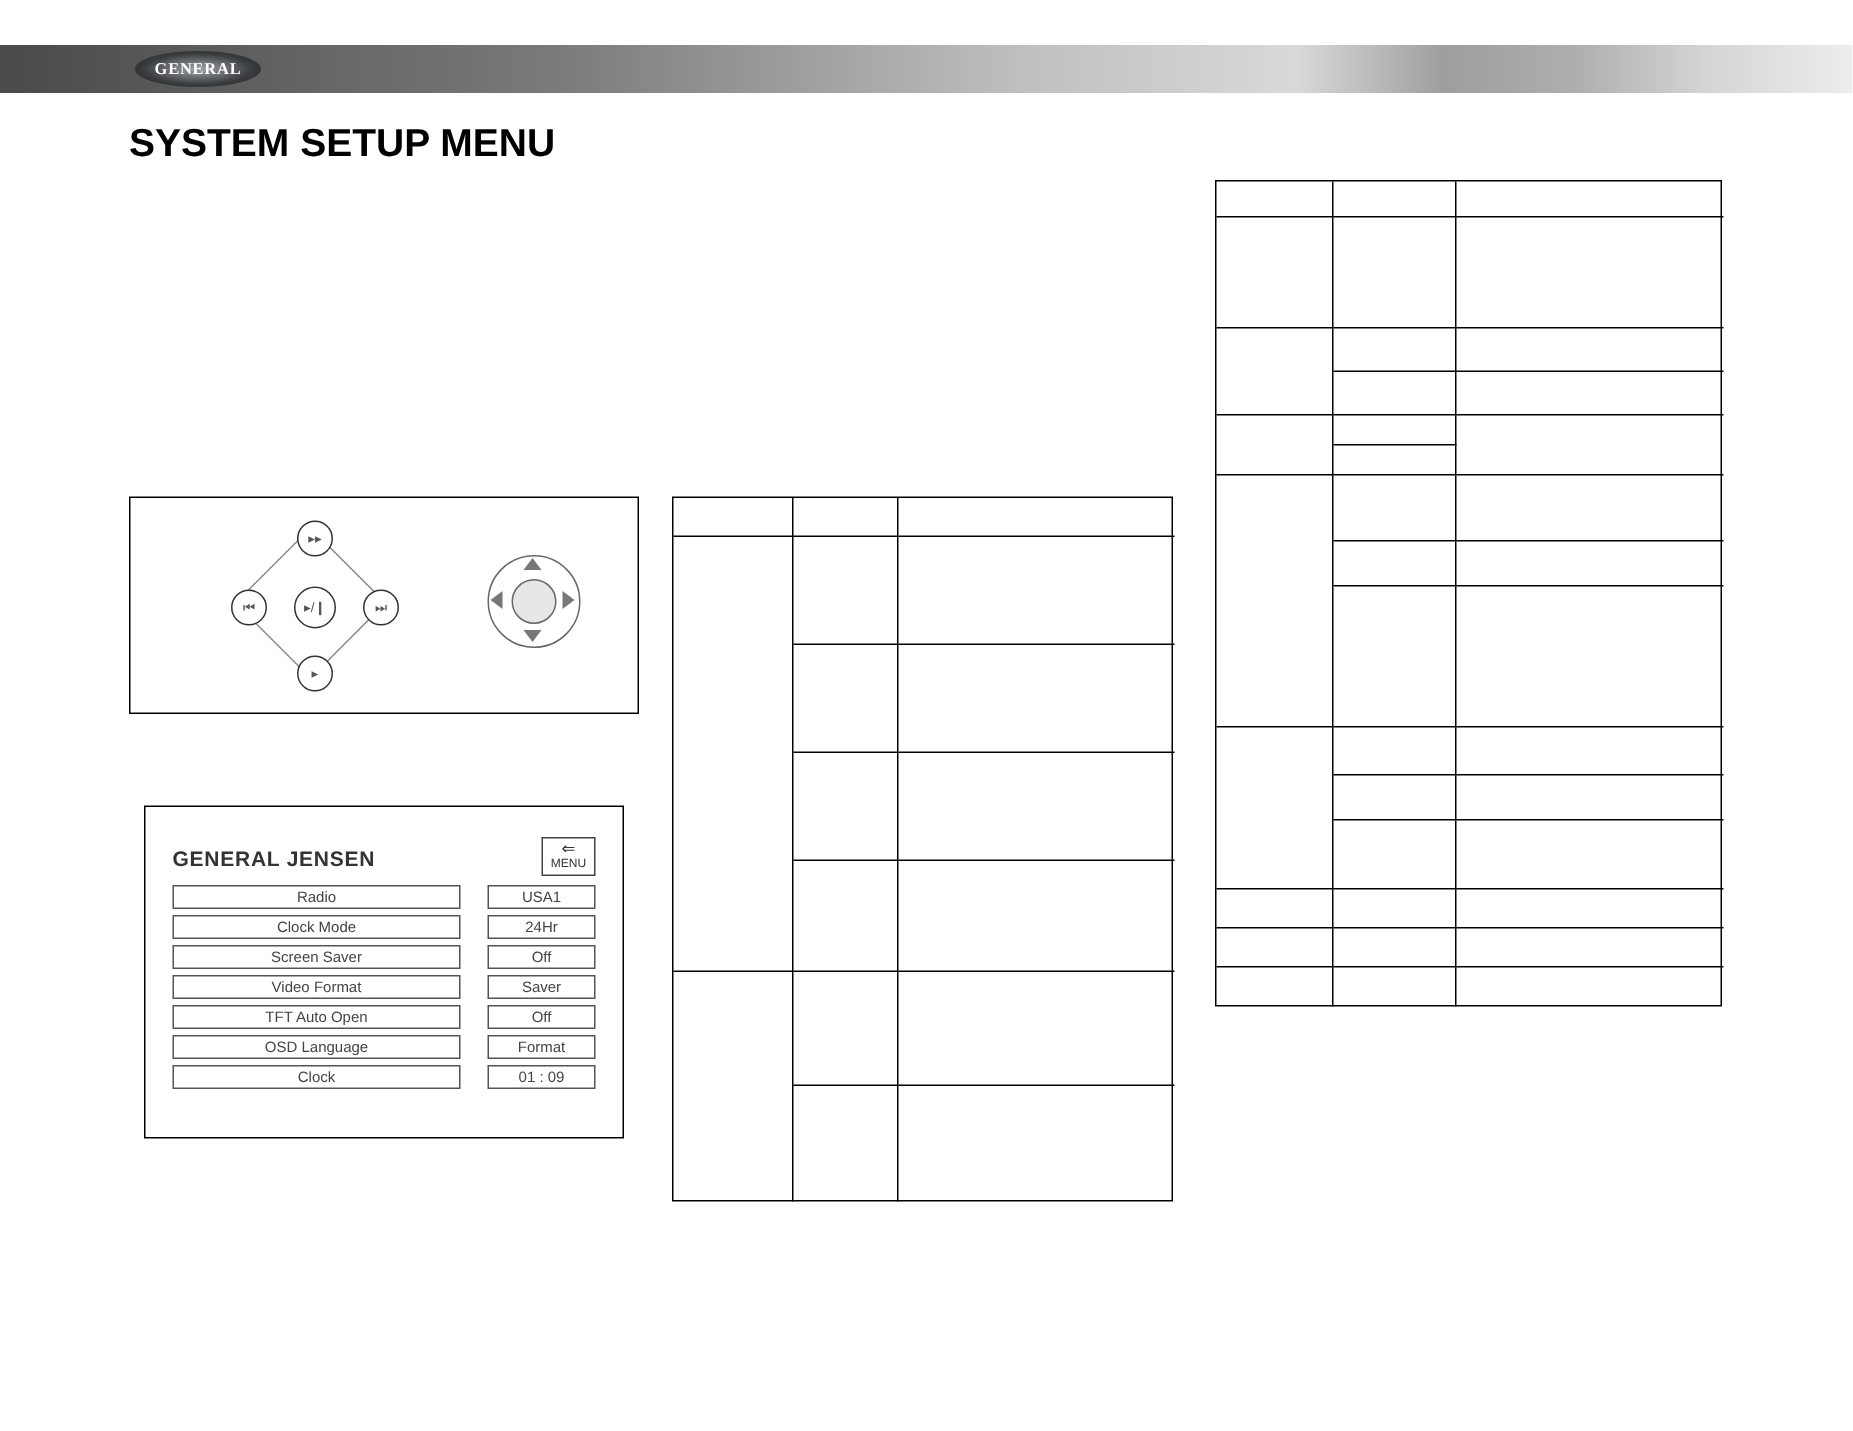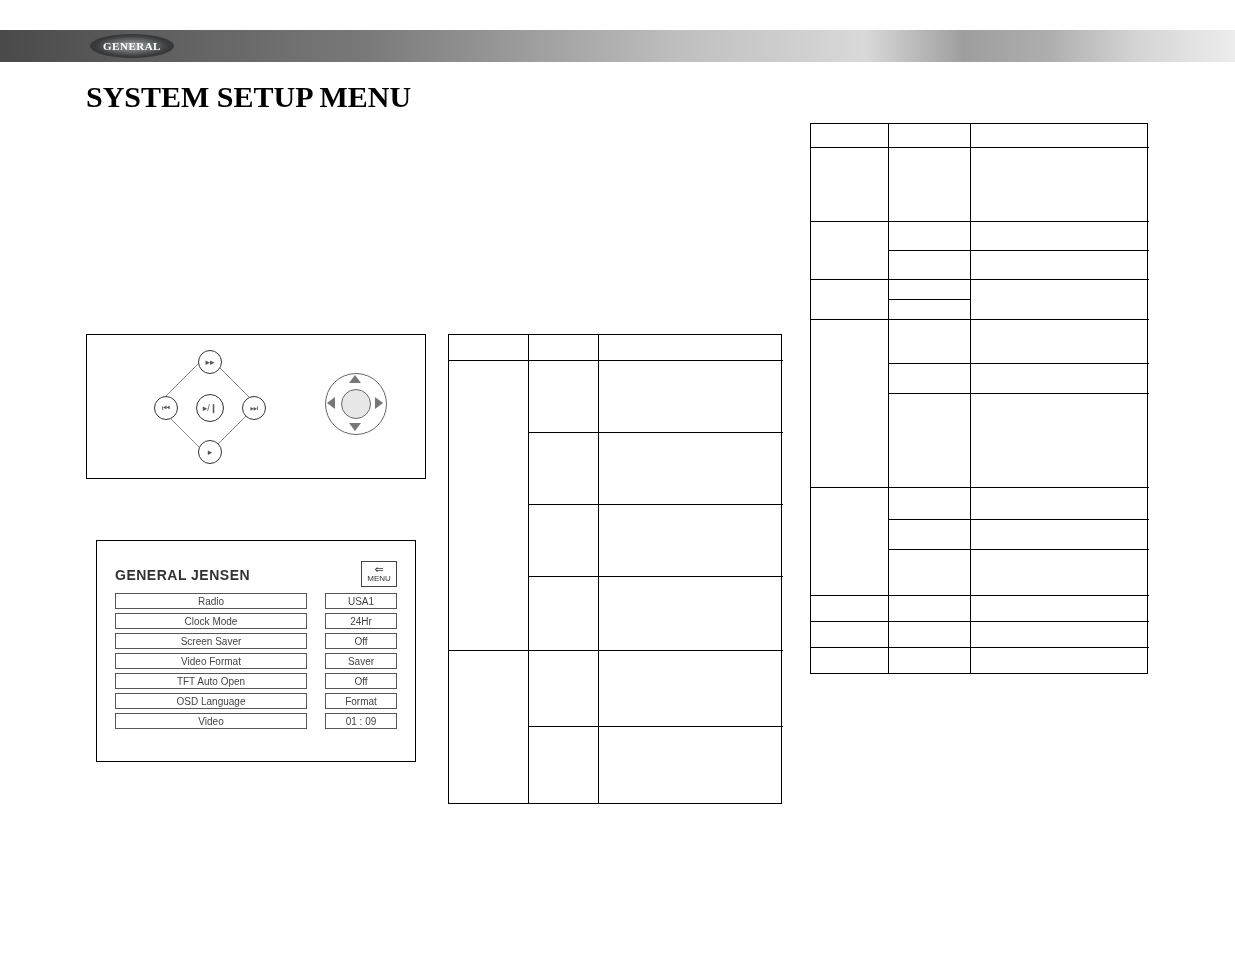--- a/index.html
+++ b/index.html
@@ -30,23 +30,23 @@
     display:flex; align-items:center; justify-content:center;
   }
   .badge-text {
     color: #fff;
     font-weight: bold;
     font-size: 11px;
     letter-spacing: 0.5px;
     font-family: "Times New Roman", serif;
   }
   .title {
-    font-family: Liberation Serif, serif;
+    font-family: Liberation Sans, sans-serif;
     font-weight: 900;
-    font-size: 30px;
+    font-size: 26px;
     letter-spacing: 0px;
     margin: 18px 0 0 86px;
   }
   .page {
     position: relative;
     width: 1235px;
     height: 780px;
   }
   
   .diagram-box {
@@ -249,21 +249,21 @@
       </div>
       <div class="kv-row">
         <div class="kv-key">TFT Auto Open</div>
         <div class="kv-val">Off</div>
       </div>
       <div class="kv-row">
         <div class="kv-key">OSD Language</div>
         <div class="kv-val">Format</div>
       </div>
       <div class="kv-row">
-        <div class="kv-key">Video</div>
+        <div class="kv-key">Clock</div>
         <div class="kv-val">01  :  09</div>
       </div>
     </div>
   </div>
 
   <div class="gridbox grid-mid">
 
     <div class="cell" style="left:0; top:0; width:80px; height:26px;"></div>
     <div class="cell" style="left:80px; top:0; width:70px; height:26px;"></div>
     <div class="cell nob-r" style="left:150px; top:0; width:184px; height:26px;"></div>

